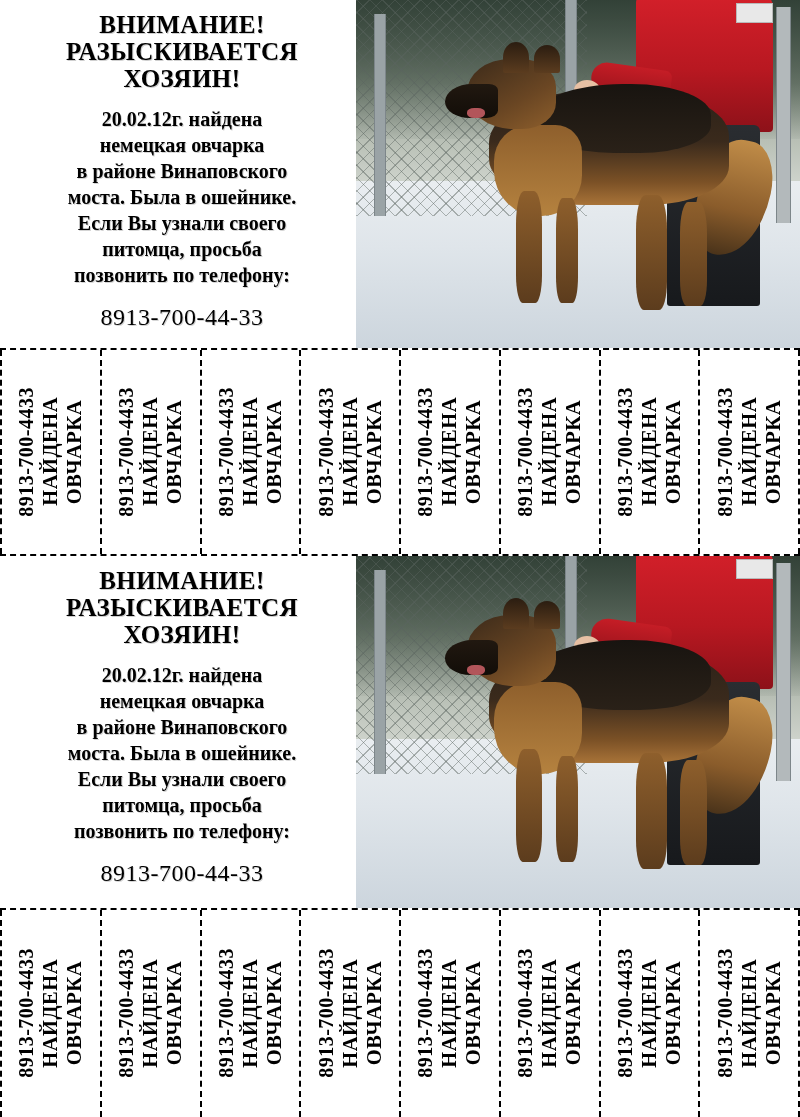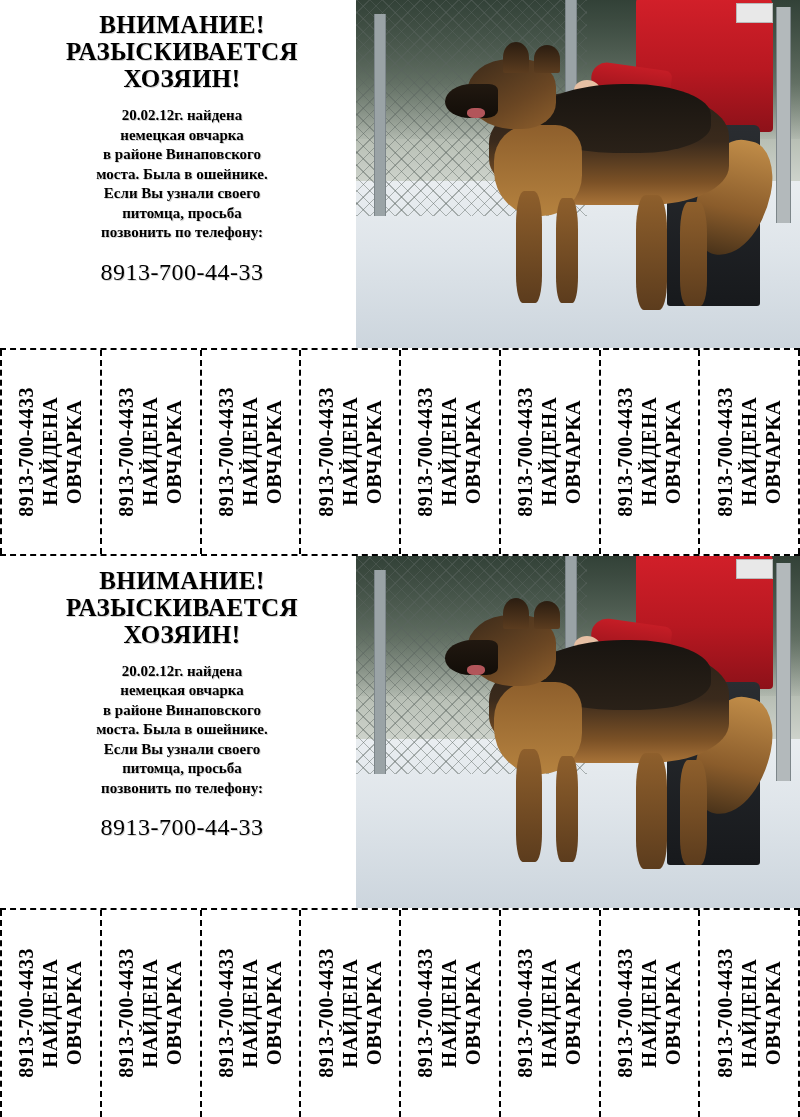--- a/index.html
+++ b/index.html
@@ -43,21 +43,21 @@
   }
   .flyer-title {
     font-size: 25px;
     font-weight: bold;
     line-height: 1.08;
     letter-spacing: 0.5px;
     margin: 3px 0 0 0;
     text-shadow: 1px 1px 0 #cfcfcf;
   }
   .flyer-body {
-    font-size: 15px;
+    font-size: 20px;
     font-weight: bold;
     line-height: 1.30;
     margin-top: 14px;
     text-shadow: 1px 1px 0 #d4d4d4;
   }
   .flyer-phone {
     font-size: 24px;
     font-weight: normal;
     margin-top: 16px;
     letter-spacing: 0.5px;

